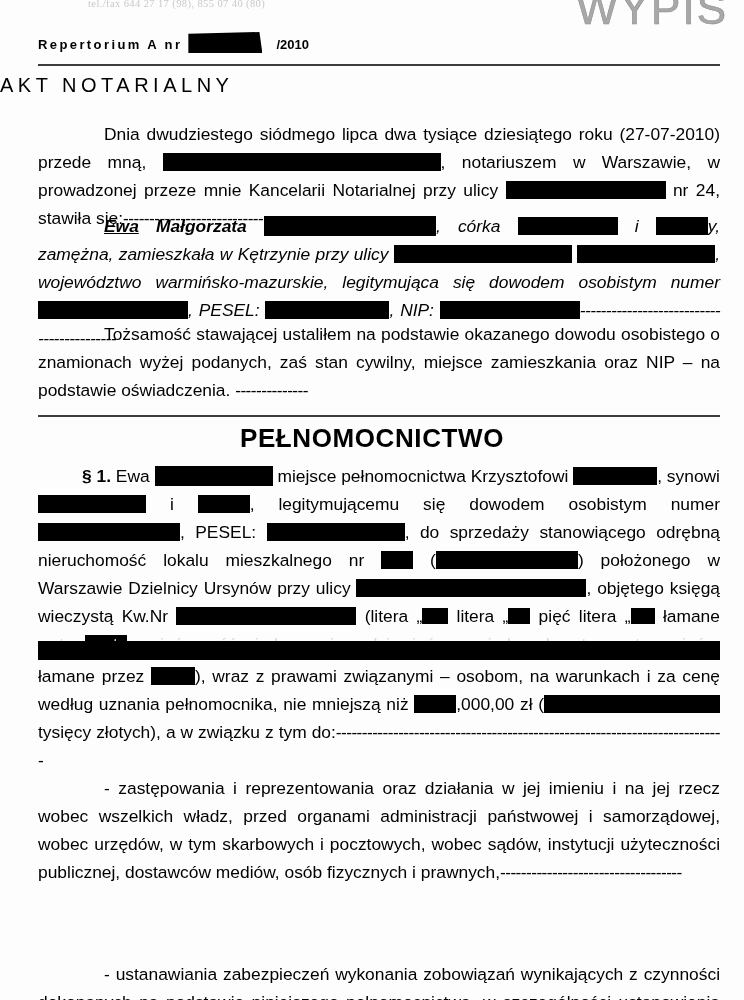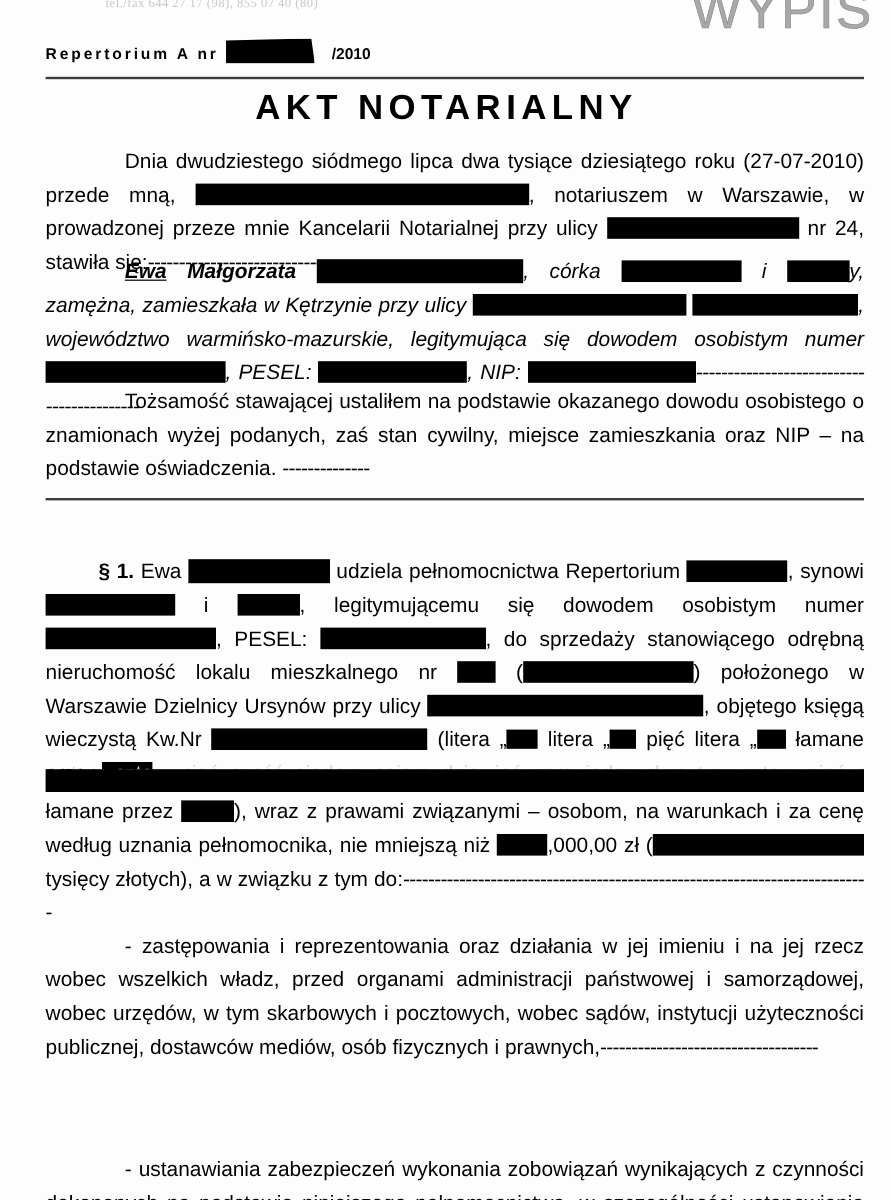--- a/index.html
+++ b/index.html
@@ -78,23 +78,23 @@
     background: #3d3d3d;
   }
   .rule.r1 { left: 38px; top: 64px; width: 682px; }
   .rule.r2 { left: 38px; top: 415px; width: 682px; }
 
   
   .heading-akt {
     position: absolute;
     left: 0; right: 0;
     top: 74px;
-    text-align: center;
-    font-size: 29px;
-    font-weight: bold;
+    text-align: left;
+    font-size: 20px;
+    font-weight: normal;
     letter-spacing: 4.5px;
   }
   .heading-pelnomocnictwo {
     position: absolute;
     left: 0; right: 0;
     top: 423px;
     text-align: center;
     font-size: 26px;
     font-weight: bold;
     letter-spacing: 0.6px;
@@ -223,27 +223,28 @@
 
   <div class="body-block b3">
     <p>
       <span class="indent"></span><span>Tożsamość stawającej ustaliłem na podstawie okazanego dowodu osobistego o znamionach wyżej podanych, zaś stan cywilny, miejsce zamieszkania oraz NIP – na podstawie oświadczenia.</span>
       <span class="dashes">--------------</span>
     </p>
   </div>
 
   <div class="rule r2"></div>
 
+  <div class="heading-pelnomocnictwo">PEŁNOMOCNICTWO</div>
 
   <div class="body-block b4">
     <p>
       <span class="indent-sm"></span><span class="bold">§ 1.</span>
       <span>Ewa</span>
       <span class="rd tall" style="width:118px"></span>
-      <span>udziela pełnomocnictwa Repertorium</span>
+      <span>miejsce pełnomocnictwa Krzysztofowi</span>
       <span class="rd" style="width:84px"></span><span>, synowi</span>
       <span class="rd" style="width:108px"></span>
       <span>i</span>
       <span class="rd" style="width:52px"></span><span>, legitymującemu się dowodem osobistym numer</span>
       <span class="rd" style="width:142px"></span><span>, PESEL:</span>
       <span class="rd" style="width:138px"></span><span>, do sprzedaży stanowiącego odrębną nieruchomość lokalu mieszkalnego nr</span>
       <span class="rd" style="width:32px"></span>
       <span>(</span><span class="rd" style="width:142px"></span><span>) położonego w Warszawie Dzielnicy Ursynów przy ulicy</span>
       <span class="rd" style="width:230px"></span><span>, objętego księgą wieczystą Kw.Nr</span>
       <span class="rd" style="width:180px"></span>

